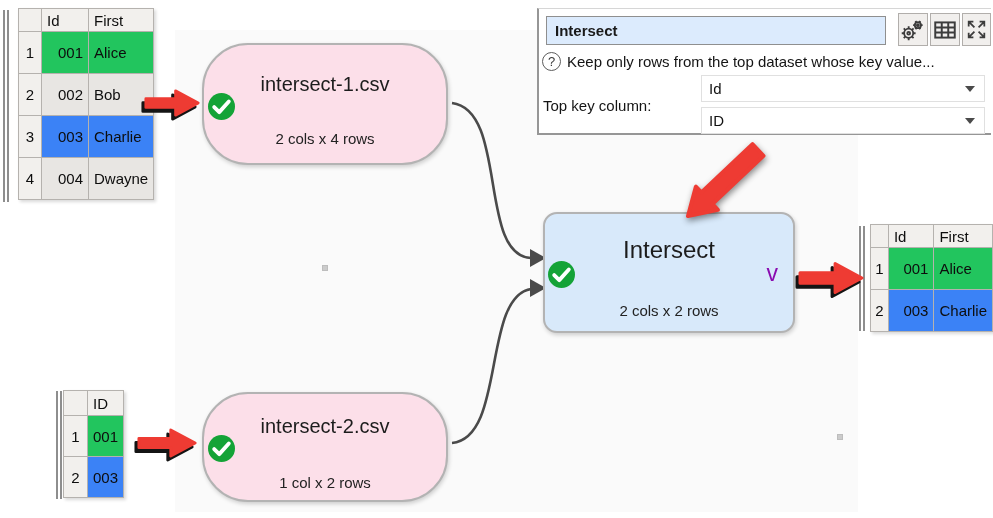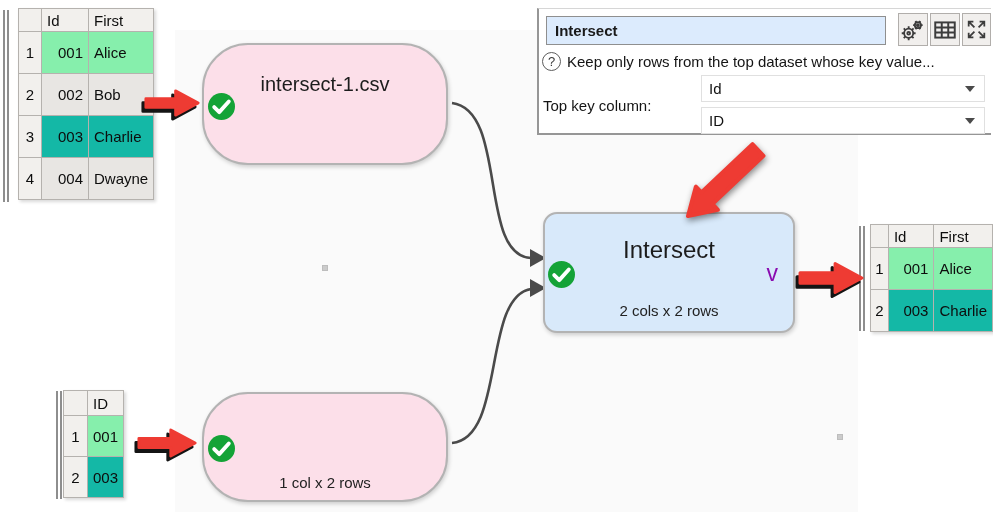--- a/index.html
+++ b/index.html
@@ -52,22 +52,22 @@
   #table2 { left:63px;  top:390px; }
   #table3 { left:870px; top:224px; }
   table.dtable { border-collapse:collapse; background:#fff; table-layout:fixed;
                  box-shadow:2px 2px 3px rgba(0,0,0,0.15); }
   .dtable th, .dtable td { border:1px solid #b5b2ae; font-size:15px; font-weight:normal;
                            padding:0 5px; color:#0d0d0d; overflow:hidden; white-space:nowrap; }
   .dtable th { background:#f2f0ed; text-align:left; }
   .dtable td.num { background:#f2f0ed; text-align:center; padding:0 3px; }
   .dtable .val-r { text-align:right; }
   .dtable .val-l { text-align:left; }
-  .hl-yellow { background:#86efac; }
-  .hl-purple { background:#14b8a6; }
+  .hl-yellow { background:#22c55e; }
+  .hl-purple { background:#3b82f6; }
   .hl-gray   { background:#e8e6e3; }
   #table1 th { height:23px; } #table1 td { height:42px; }
   #table1 .col-num { width:23px; } #table1 .col-0 { width:47px; } #table1 .col-1 { width:62px; }
   #table2 th { height:25px; } #table2 td { height:41px; }
   #table2 .col-num { width:24px; } #table2 .col-0 { width:36px; }
   #table3 th { height:23px; } #table3 td { height:42px; }
   #table3 .col-num { width:21px; } #table3 .col-0 { width:57px; } #table3 .col-1 { width:44px; }
 
   
   #panel { position:absolute; left:537px; top:8px; width:454px; height:127px;
@@ -113,28 +113,30 @@
 
 <svg id="edges" width="993" height="518" viewBox="0 0 993 518">
   <path d="M452,103 C508,110 478,256 531,258" stroke="#4a4a4a" stroke-width="2.6" fill="none"></path>
   <path d="M452,443 C506,438 482,297 531,289" stroke="#4a4a4a" stroke-width="2.6" fill="none"></path>
   <polygon points="530,249 546,258 530,267" fill="#4a4a4a"></polygon>
   <polygon points="530,279 546,288 530,297" fill="#4a4a4a"></polygon>
 </svg>
 
 <div class="node node-input" id="node1">
   <div class="node-title">intersect-1.csv</div>
+  <div class="node-sub">2 cols x 4 rows</div>
   <div class="status">
     <svg width="27" height="27" viewBox="0 0 24 24">
         <polyline points="5.5,12.5 10,17 18.5,7.5" stroke="#fff" stroke-width="3.4" fill="none" stroke-linecap="round" stroke-linejoin="round"></polyline>
       </svg>
   </div>
 </div>
 
 <div class="node node-input" id="node2">
+  <div class="node-title">intersect-2.csv</div>
   <div class="node-sub">1 col x 2 rows</div>
   <div class="status">
     <svg width="27" height="27" viewBox="0 0 24 24">
         <polyline points="5.5,12.5 10,17 18.5,7.5" stroke="#fff" stroke-width="3.4" fill="none" stroke-linecap="round" stroke-linejoin="round"></polyline>
       </svg>
   </div>
 </div>
 
 <div class="node" id="node3">
   <div class="node-title">Intersect</div>

